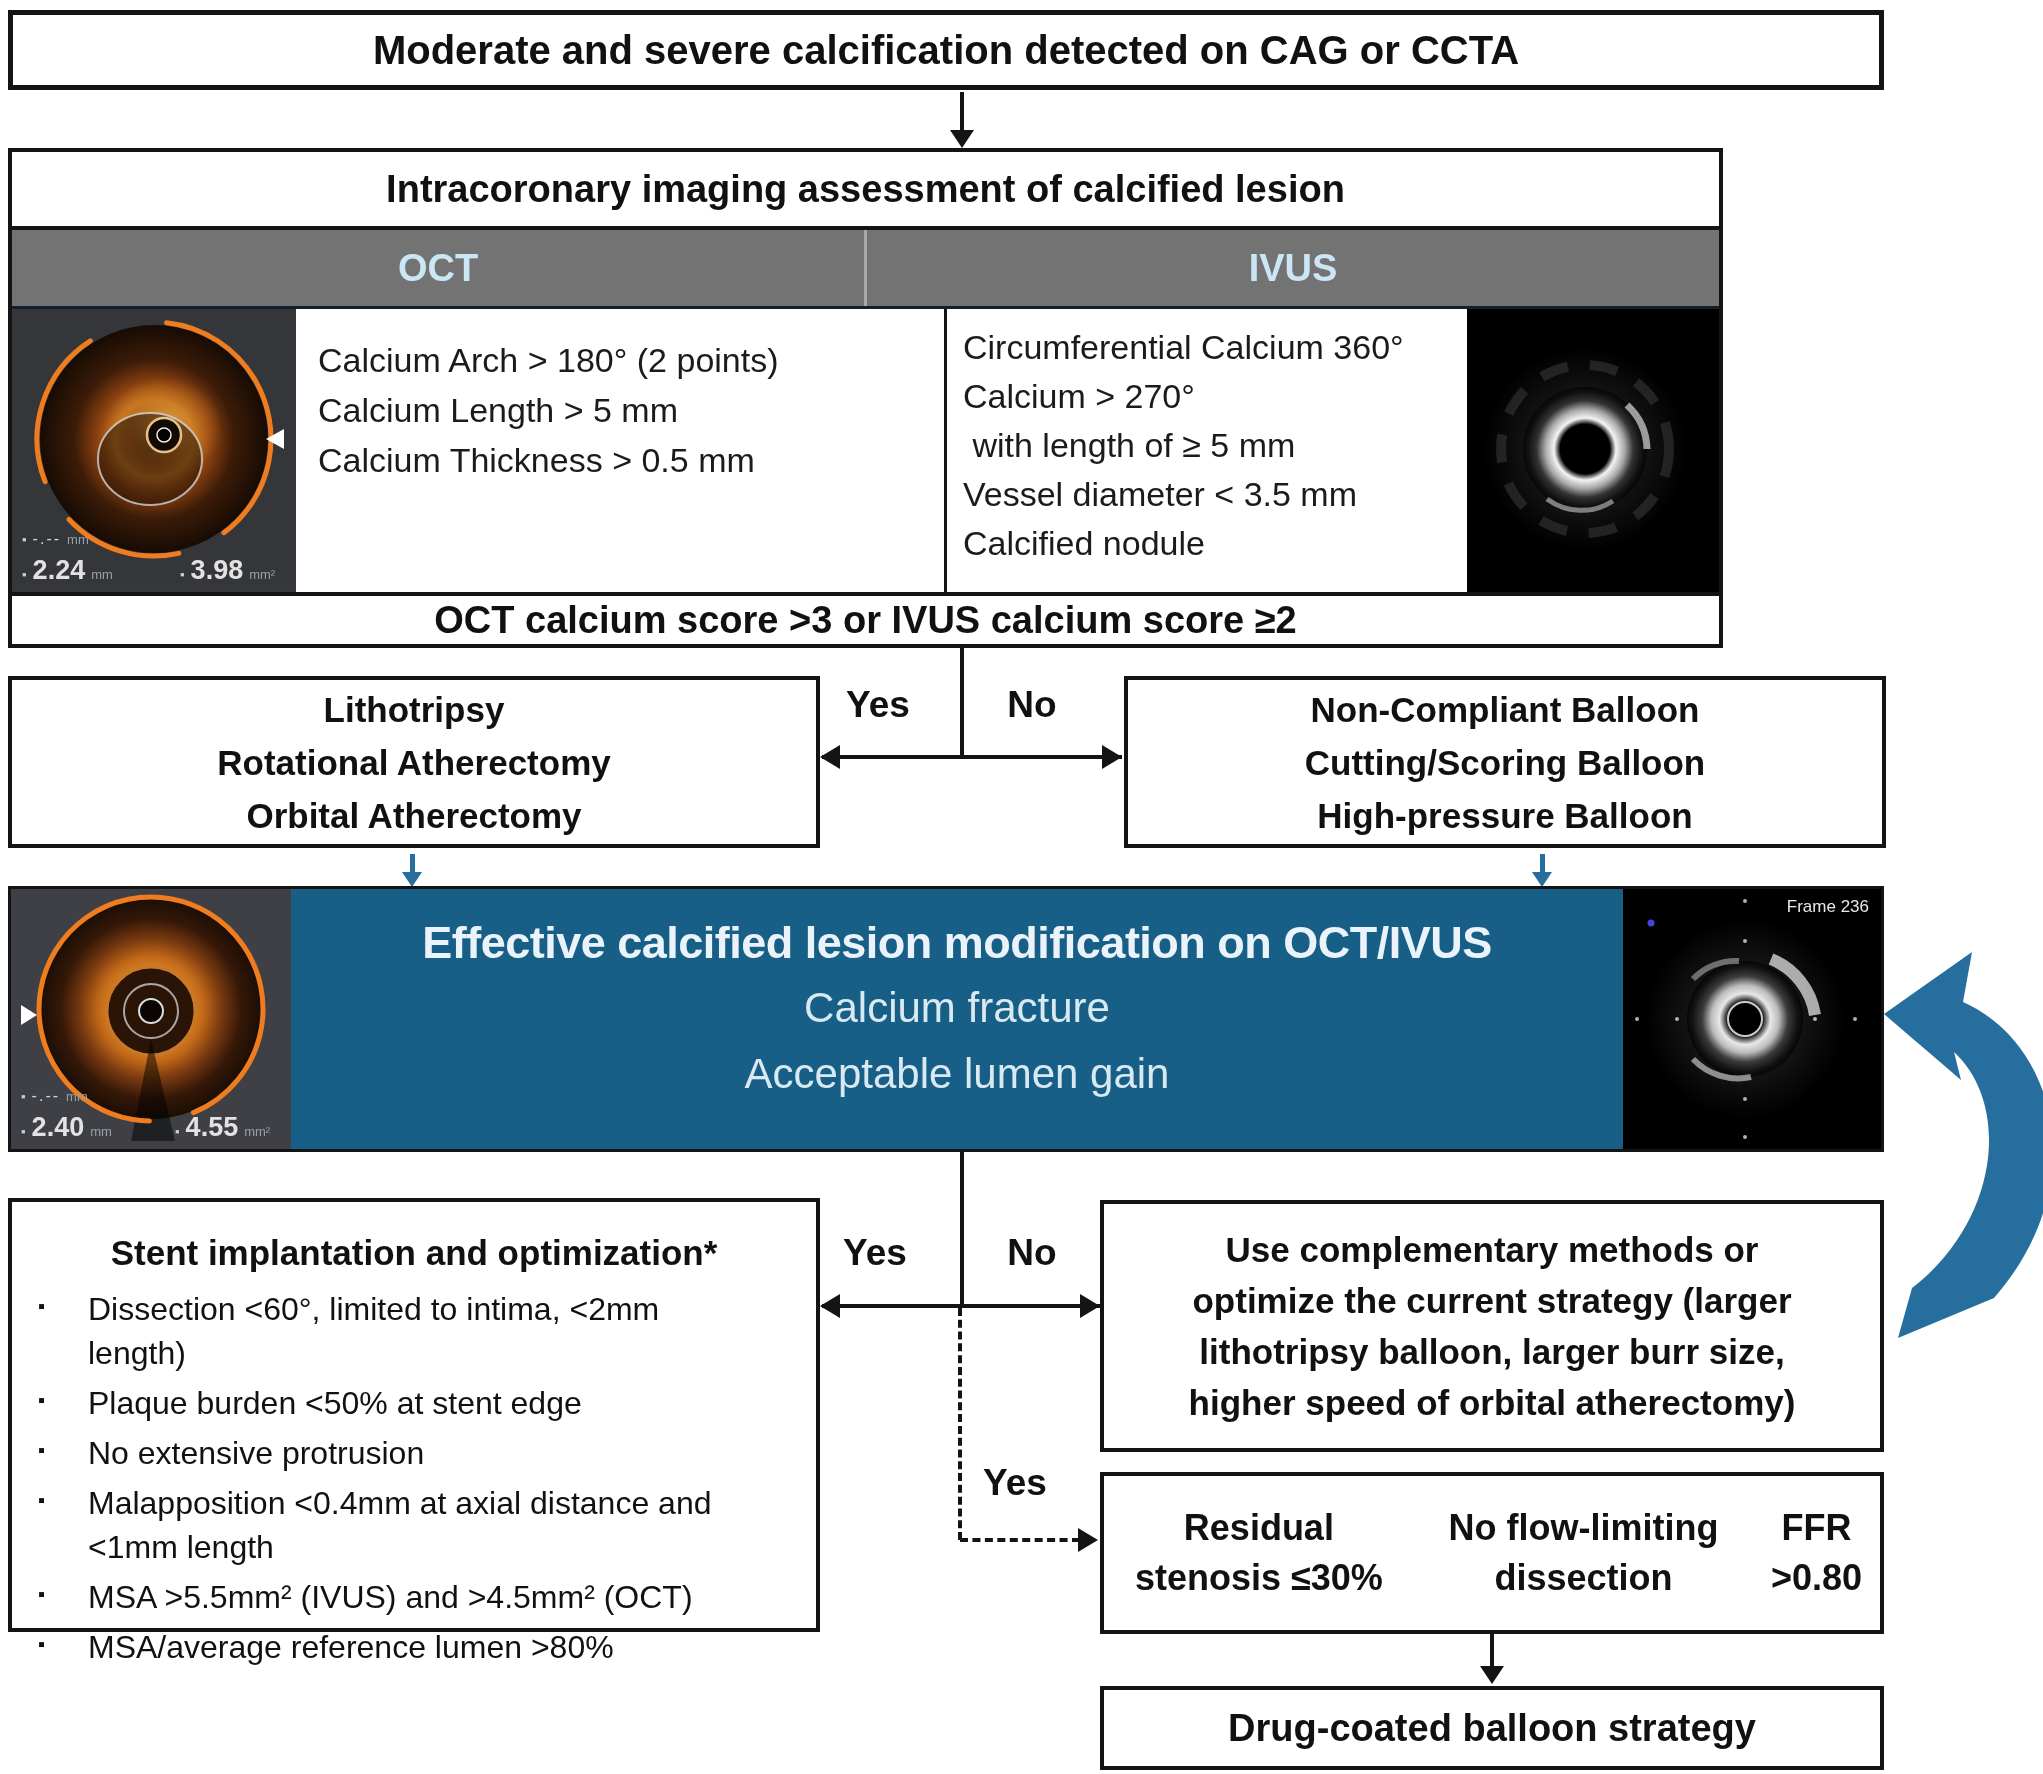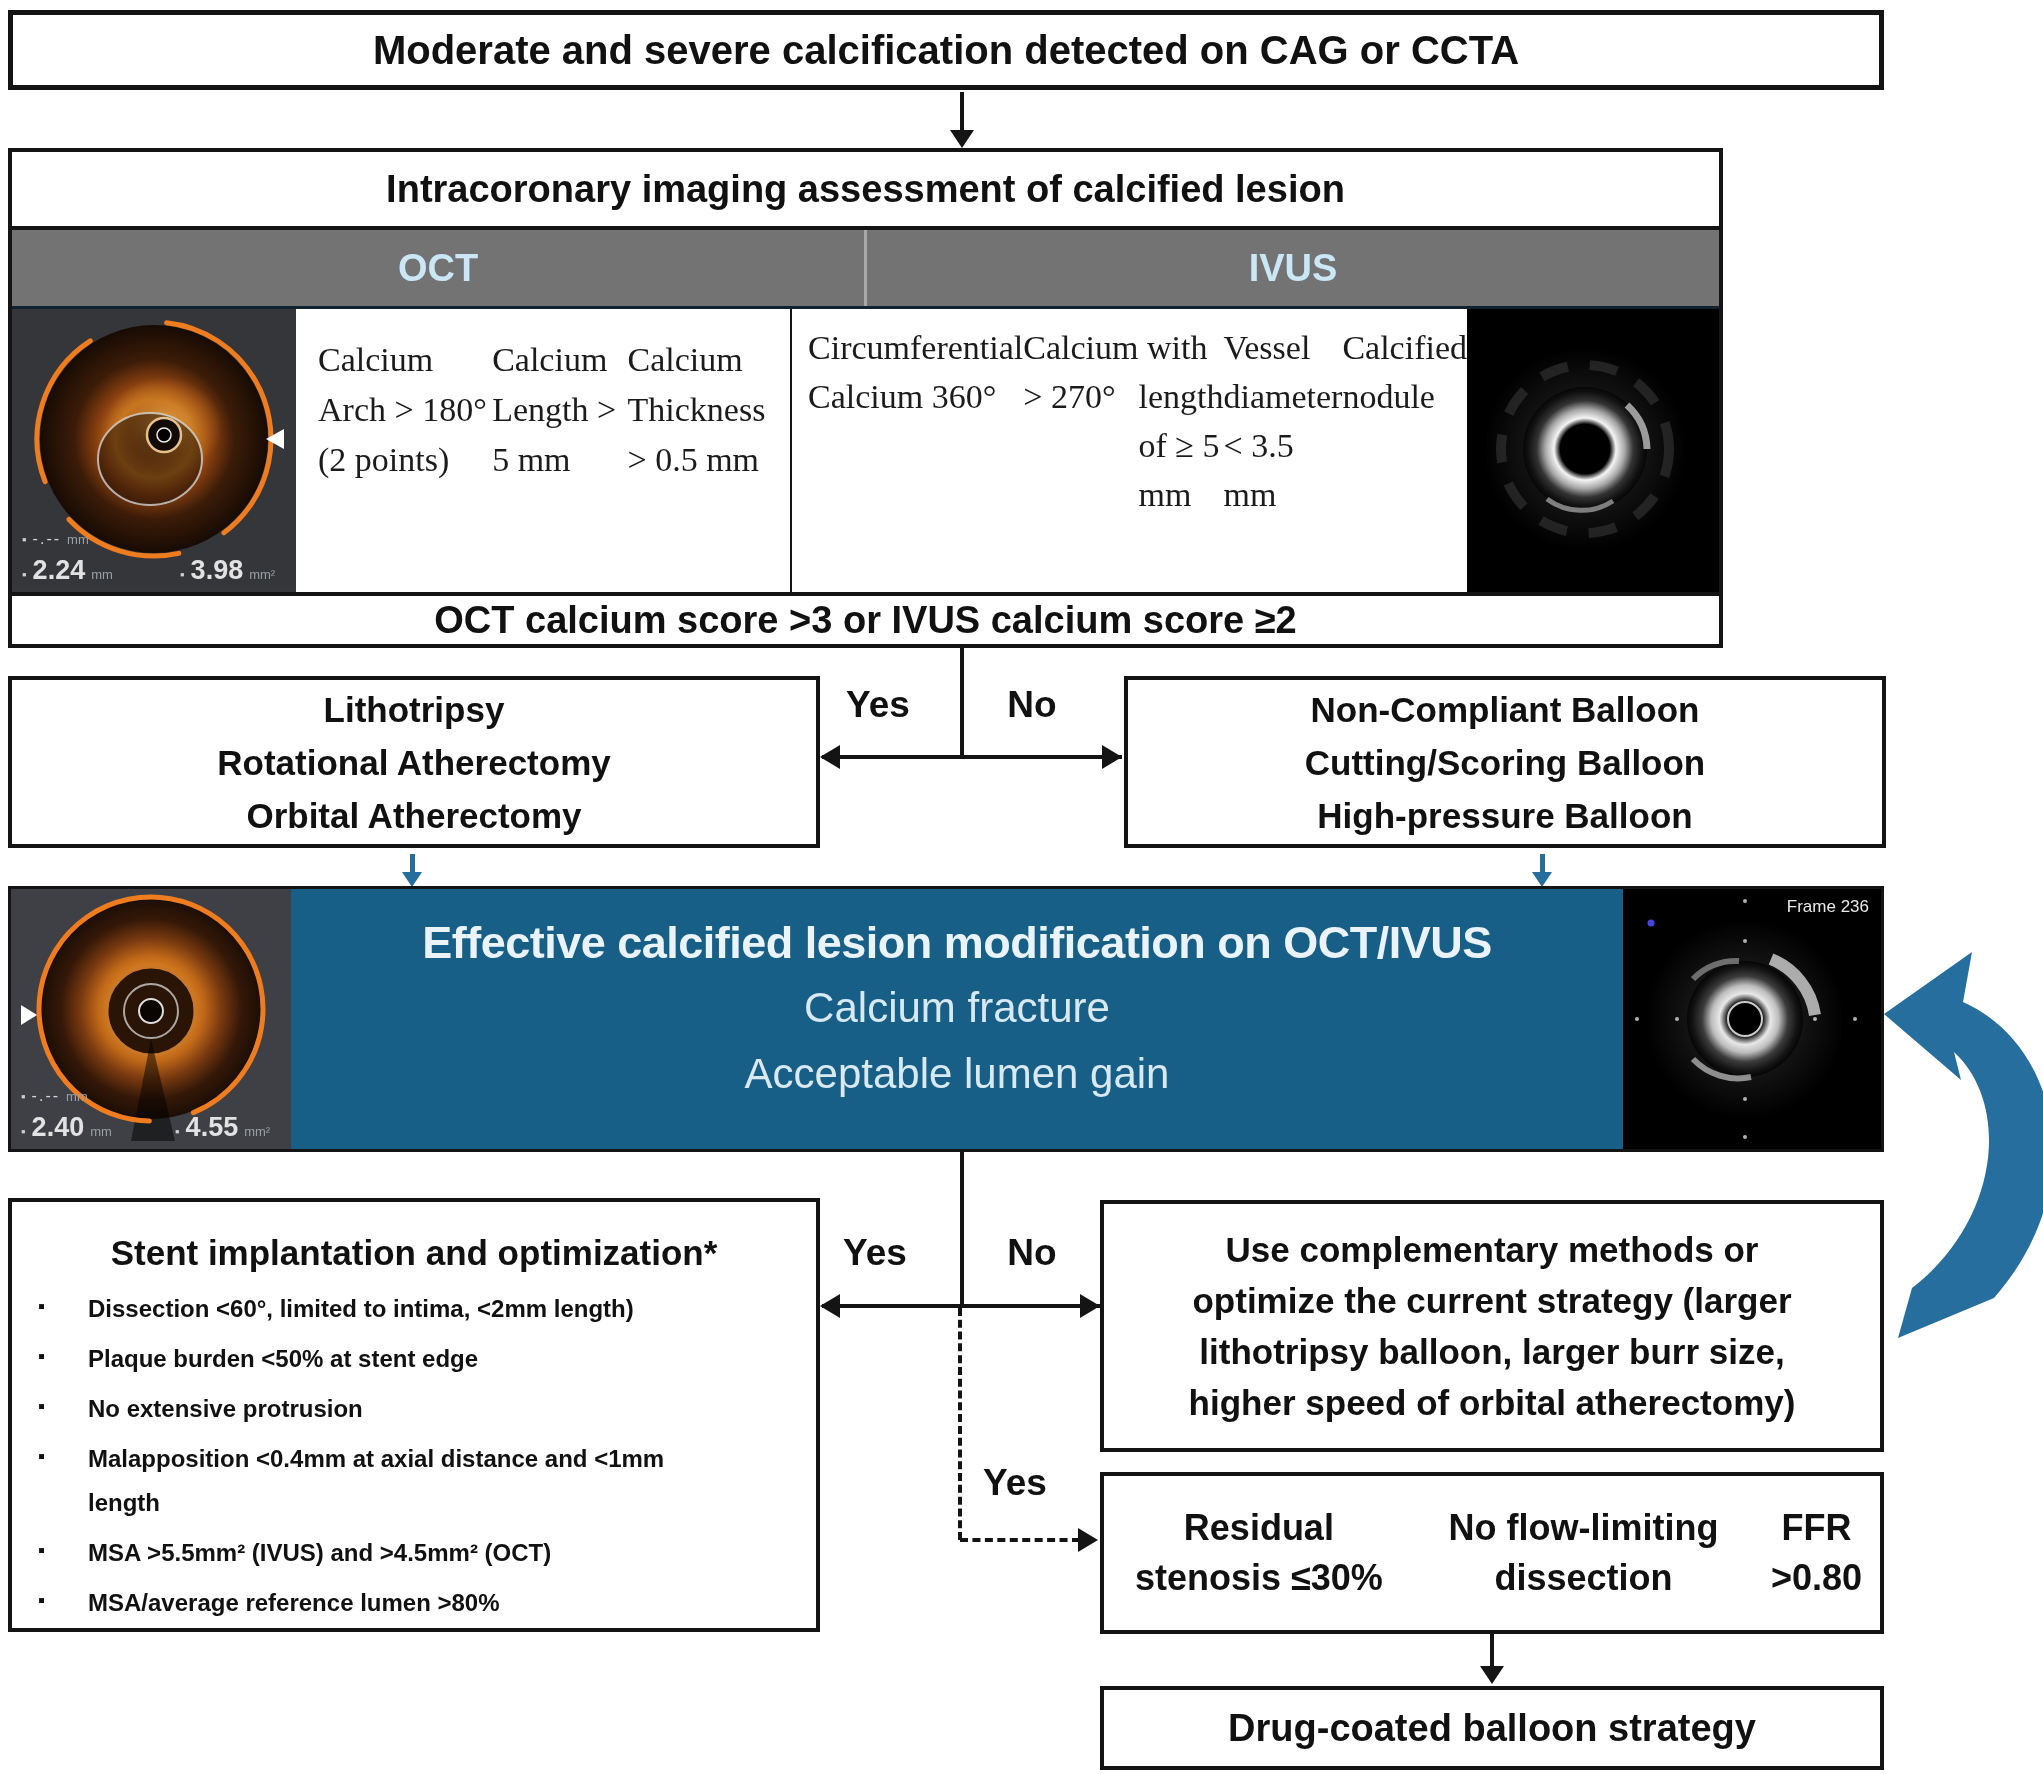--- a/index.html
+++ b/index.html
@@ -12,21 +12,21 @@
   
   .assessment{left:8px;top:148px;width:1715px;height:500px;display:flex;flex-direction:column;}
   .assess-title{height:74px;font-size:38px;font-weight:bold;border-bottom:4px solid #141414;
                 display:flex;align-items:center;justify-content:center;}
   .assess-header{height:76px;display:flex;border-bottom:3px solid #10222e;}
   .hdr-cell{flex:1;display:flex;align-items:center;justify-content:center;
             font-size:38px;font-weight:bold;color:#cbe6f4;}
   .hdr-divider{width:3px;background:rgba(255,255,255,.38);}
   .assess-content{height:283px;display:flex;border-bottom:4px solid #141414;background:#fff;}
   .col-divider{width:3px;background:#141414;}
-  .crit{display:flex;flex-direction:row;box-sizing:border-box;font-family:Liberation Serif, serif;}
+  .crit{display:flex;flex-direction:column;box-sizing:border-box;}
   .oct-crit{width:648px;padding:26px 0 0 22px;}
   .ivus-crit{flex:1;padding:14px 0 0 16px;}
   .crit-line{font-size:34px;line-height:50px;white-space:pre-wrap;color:#1b1b1b;}
   .ivus-crit .crit-line{line-height:49px;}
   .assess-score{flex:1;display:flex;align-items:center;justify-content:center;
                 font-size:38px;font-weight:bold;}
   
   .img-panel{position:relative;flex:0 0 auto;overflow:hidden;}
   .oct-bg{background:#36383c;}
   .ivus-bg{background:#000;}
@@ -46,21 +46,21 @@
   .banner-row{left:8px;top:886px;width:1876px;height:266px;border-width:3px;display:flex;}
   .banner{flex:1;background:#185F87;display:flex;flex-direction:column;align-items:center;
           padding-top:22px;box-sizing:border-box;}
   .banner-title{font-size:45px;font-weight:bold;color:#eaf3f9;line-height:64px;letter-spacing:-0.5px;}
   .banner-line{font-size:42px;color:#d9e9f2;line-height:66px;}
   
   .stent-box{left:8px;top:1198px;width:812px;height:434px;padding:31px 26px 0 26px;}
   .stent-title{text-align:center;font-size:35px;font-weight:bold;margin-bottom:14px;}
   .b-row{display:flex;margin-bottom:6px;}
   .b-glyph{width:50px;flex:0 0 50px;font-size:20px;padding-top:8px;color:#111;}
-  .b-text{font-size:24px;line-height:44px;max-width:640px;white-space:pre-wrap;font-weight:bold;}
+  .b-text{font-size:32px;line-height:44px;max-width:640px;white-space:pre-wrap;}
   
   .comp-box{left:1100px;top:1200px;width:784px;height:252px;flex-direction:column;
             font-size:35px;font-weight:bold;line-height:51px;}
   .residual-box{left:1100px;top:1472px;width:784px;height:162px;
             font-size:36px;font-weight:bold;line-height:50px;}
   .residual-box div{white-space:pre-wrap;}
   .drug-box{left:1100px;top:1686px;width:784px;height:84px;font-size:38px;font-weight:bold;}
   
   .vline{position:absolute;width:4px;background:#141414;}
   .hline{position:absolute;height:4px;background:#141414;}

